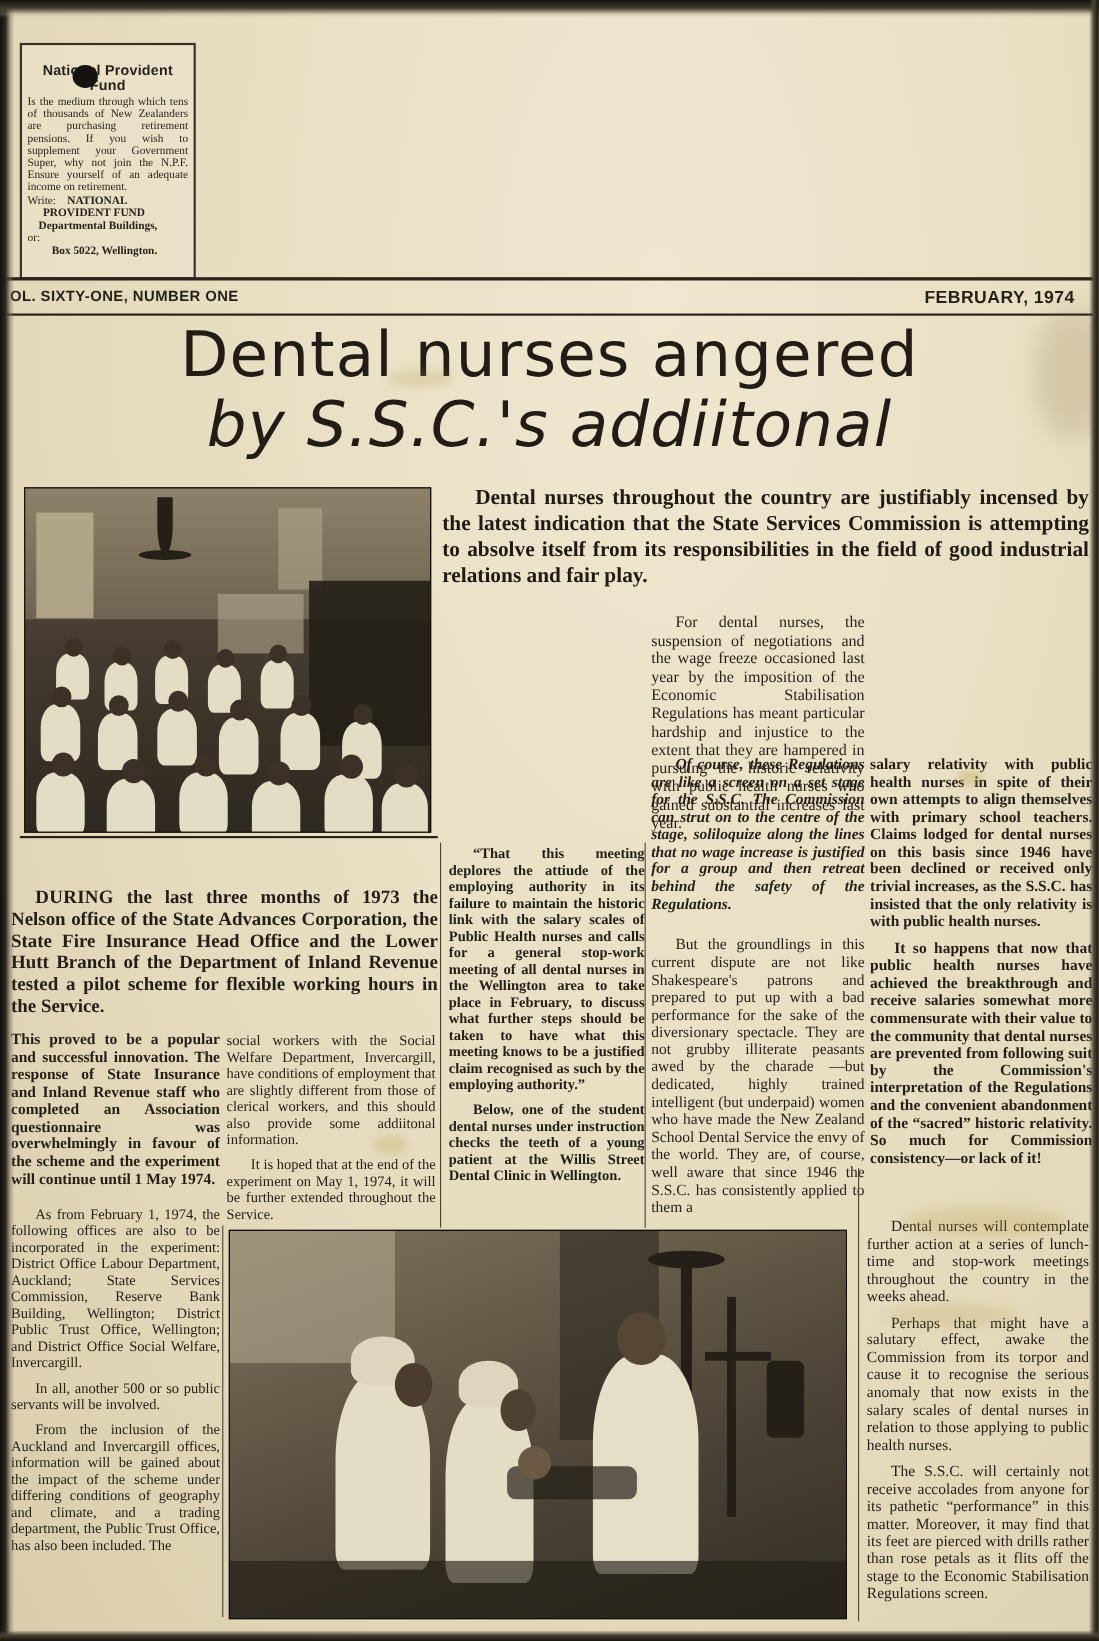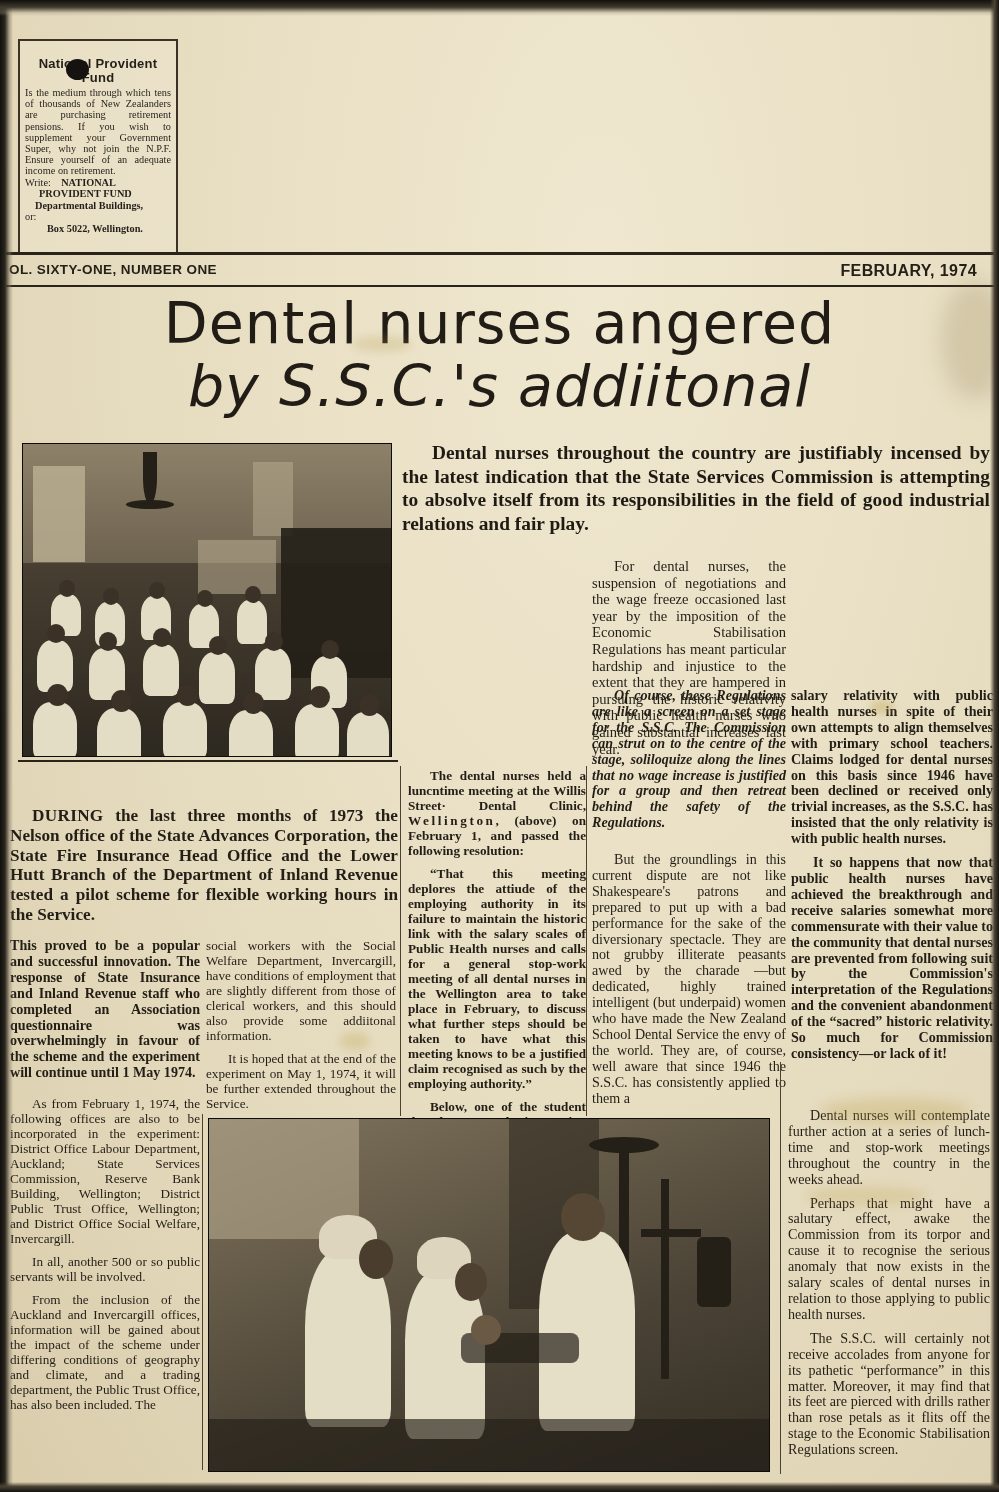--- a/index.html
+++ b/index.html
@@ -244,24 +244,20 @@
     <p>It so happens that now that public health nurses have achieved the breakthrough and receive salaries somewhat more commensurate with their value to the community that dental nurses are prevented from following suit by the Commission's interpretation of the Regulations and the convenient abandonment of the “sacred” historic relativity. So much for Commission consistency—or lack of it!</p>
   </div>
 
   <div class="col c-body" style="left:788px;top:1108px;width:202px;">
     <p>Dental nurses will contemplate further action at a series of lunch-time and stop-work meetings throughout the country in the weeks ahead.</p>
     <p>Perhaps that might have a salutary effect, awake the Commission from its torpor and cause it to recognise the serious anomaly that now exists in the salary scales of dental nurses in relation to those applying to public health nurses.</p>
     <p>The S.S.C. will certainly not receive accolades from anyone for its pathetic “performance” in this matter. Moreover, it may find that its feet are pierced with drills rather than rose petals as it flits off the stage to the Economic Stabilisation Regulations screen.</p>
   </div>
 
   <div class="col c-narrow bold" style="left:408px;top:768px;width:178px;">
-    <p>
-      <span>The dental nurses held a luncntime meeting at the Willis Street</span><span>· </span><span>Dental Clinic,</span>
-      <span class="sp">Wellington</span><span>, (above) on February 1, and passed the following resolution:</span>
-    </p>
     <p>“That this meeting deplores the attiude of the employing authority in its failure to maintain the historic link with the salary scales of Public Health nurses and calls for a general stop-work meeting of all dental nurses in the Wellington area to take place in February, to discuss what further steps should be taken to have what this meeting knows to be a justified claim recognised as such by the employing authority.”</p>
     <p>Below, one of the student dental nurses under instruction checks the teeth of a young patient at the Willis Street Dental Clinic in Wellington.</p>
   </div>
 
   <div class="hrule" style="left:18px;top:760px;width:380px;height:2px;background:#2a2319;"></div>
 
   <div class="col" style="left:10px;top:806px;width:388px;font-size:17.2px;line-height:19.8px;font-weight:bold;">
     <p class="dropcap-para"><span class="dc">DURING</span><span> the last three months of 1973 the Nelson office of the State Advances Corporation, the State Fire Insurance Head Office and the Lower Hutt Branch of the Department of Inland Revenue tested a pilot scheme for flexible working hours in the Service.</span></p>
   </div>
 

